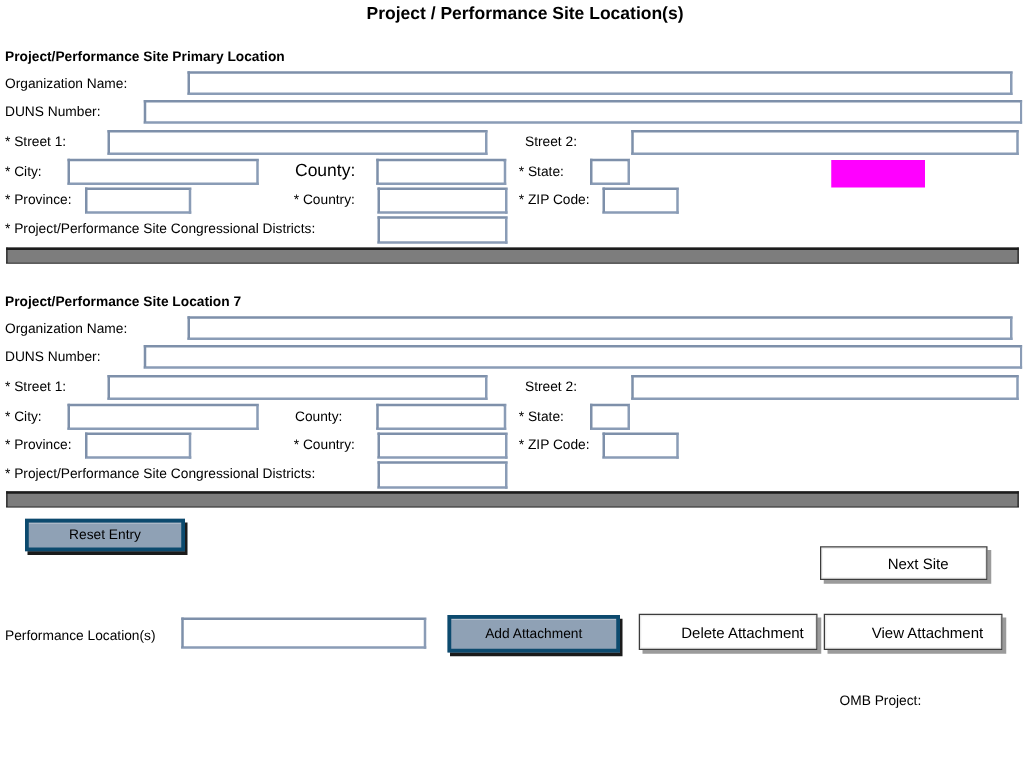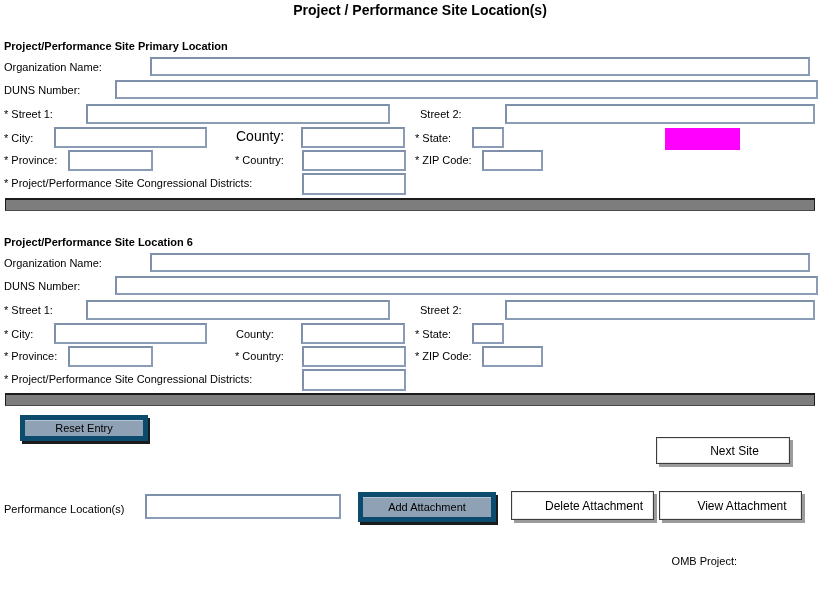--- a/index.html
+++ b/index.html
@@ -26,21 +26,21 @@
     border:1px solid #1c1c1c;border-top-width:2px;border-bottom-color:#4a4a4a;
     box-sizing:border-box;
   }
   .hilite{position:absolute;}
   .btn{
     position:absolute;box-sizing:border-box;cursor:pointer;
     display:flex;align-items:center;justify-content:center;
     font-family:"Liberation Sans",sans-serif;color:#000;white-space:nowrap;
   }
   .btn-steel{
-    border:5px solid #0c4a6e;font-size:11px;
+    border:3px solid #0c4a6e;font-size:11px;
     box-shadow:inset 0 1px 0 rgba(255,255,255,.35), 2px 3px 0 0 #1b1b1b;
   }
   .btn-white{
     background:#fff;border:1px solid #3c3c3c;font-size:12px;
     box-shadow:3px 3px 0 0 #9b9b9b, inset 0 0 0 1px #e8e8e8;
     padding-left:29px;
   }
   .footer-text{width:200px;text-align:right;line-height:14px;}
 </style>
 </head>
@@ -79,21 +79,21 @@
     <div class="abs lbl" style="left:415px;top:113px;">* ZIP Code:</div>
     <input class="inp" style="left: 482px; top: 110px; width: 61px; height: 21px;" value="">
 
     <div class="abs lbl" style="left:4px;top:136px;">* Project/Performance Site Congressional Districts:</div>
     <input class="inp" style="left: 302px; top: 133px; width: 104px; height: 22px;" value="">
 
     <div class="divider" style="left:5px;top:158px;width:810px;height:13px;"></div>
   </div>
 
   <div class="section" style="top:236px;">
-    <div class="abs sec-header">Project/Performance Site Location 6</div>
+    <div class="abs sec-header">Project/Performance Site Location 7</div>
 
     <div class="abs lbl" style="left:4px;top:20px;">Organization Name:</div>
     <input class="inp" style="left: 150px; top: 17px; width: 660px; height: 19px;" value="">
 
     <div class="abs lbl" style="left:4px;top:43px;">DUNS Number:</div>
     <input class="inp" style="left: 115px; top: 40px; width: 703px; height: 19px;" value="">
 
     <div class="abs lbl" style="left:4px;top:67px;">* Street 1:</div>
     <input class="inp" style="left: 86px; top: 64px; width: 304px; height: 20px;" value="">
     <div class="abs lbl" style="left:420px;top:67px;">Street 2:</div>

